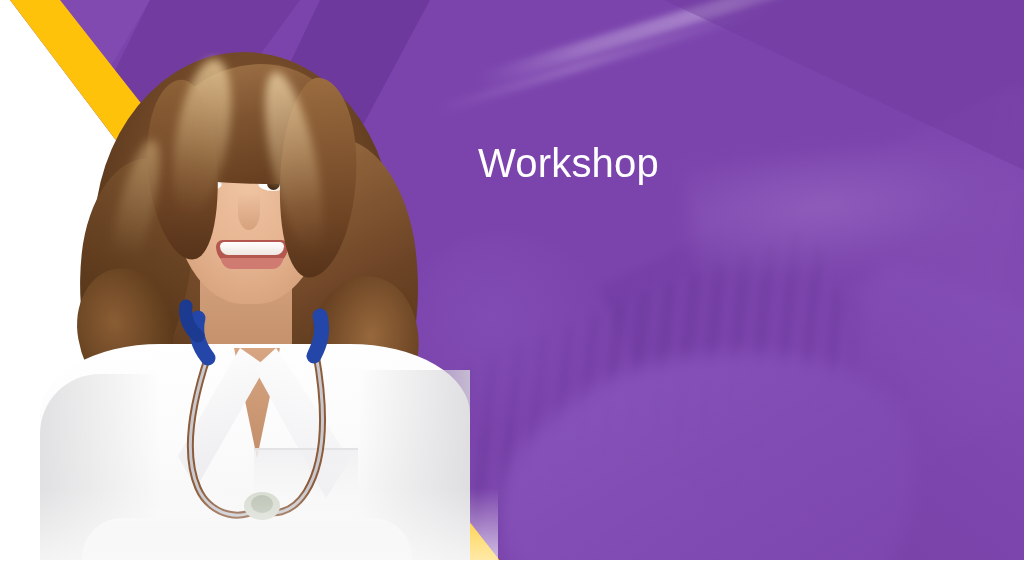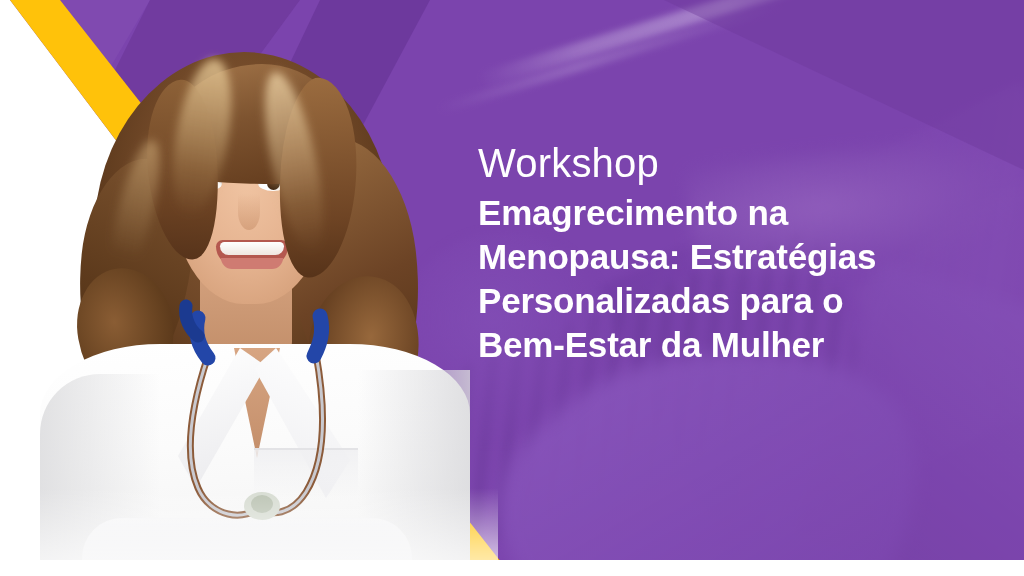--- a/index.html
+++ b/index.html
@@ -448,21 +448,15 @@
       <path d="M128 288 C126 300 132 312 140 318" fill="none" stroke="#1b3a90" stroke-width="13" stroke-linecap="round"></path>
       <ellipse cx="204" cy="488" rx="18" ry="14" fill="#d7dcd2"></ellipse>
       <ellipse cx="204" cy="486" rx="11" ry="9" fill="#bcc4b4"></ellipse>
     </svg>
 
     <div class="dr-fade"></div>
   </div>
 
   <div class="text-block">
     <div class="eyebrow">Workshop</div>
-    <div class="headline">
-      <span class="ln">Emagrecimento na</span>
-      <span class="ln">Menopausa: Estratégias</span>
-      <span class="ln">Personalizadas para o</span>
-      <span class="ln">Bem-Estar da Mulher</span>
-    </div>
   </div>
 
 </div>
 
 </body></html>

